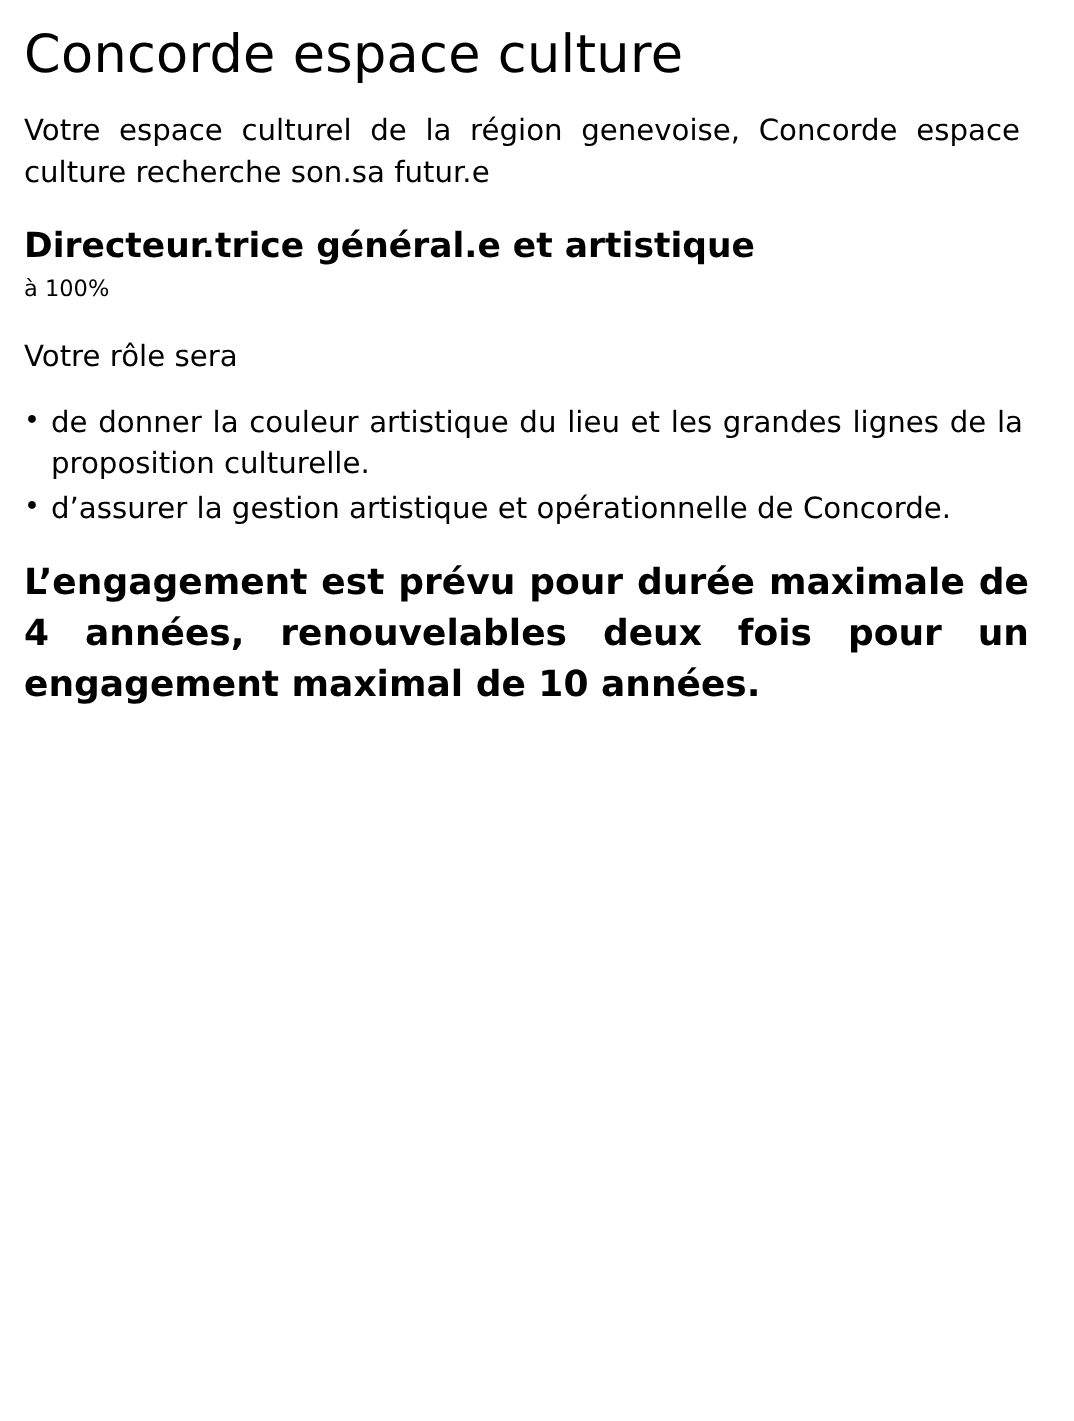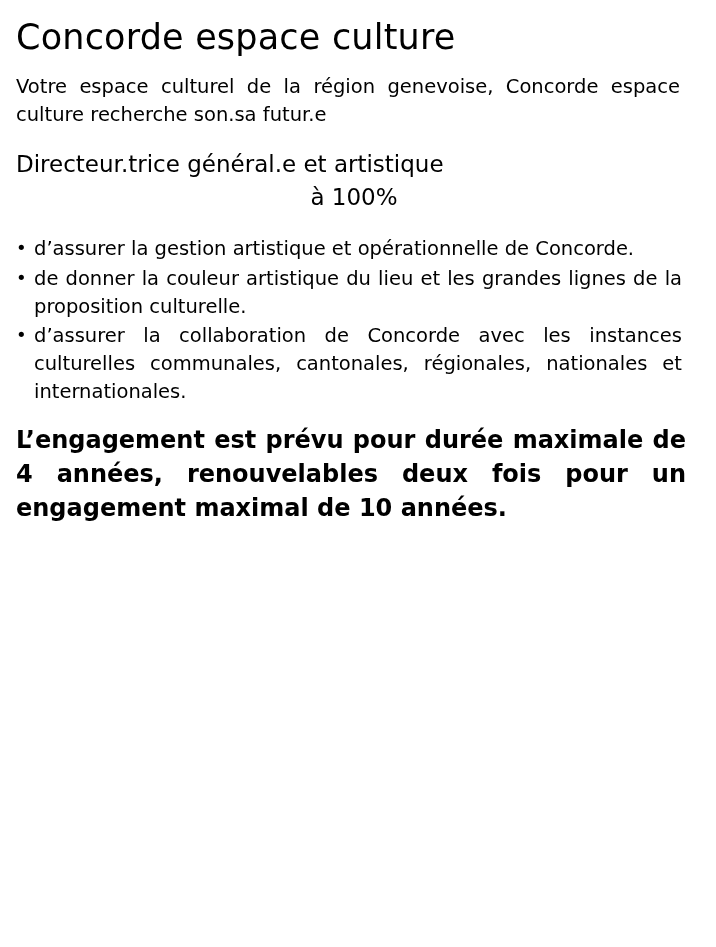--- a/index.html
+++ b/index.html
@@ -33,29 +33,28 @@
   .intro {
     font-size: 19.5px;
     line-height: 1.42;
     text-align: justify;
     text-justify: inter-word;
     margin: 0 0 22px 0;
     padding-right: 12px;
   }
   .role-heading {
     font-size: 23px;
-    font-weight: normal;
+    font-weight: bold;
     line-height: 1.2;
     margin: 0 0 4px 0;
   }
   .role-rate {
-    font-size: 23px;
+    font-size: 15px;
     line-height: 1.35;
     margin: 0 0 22px 0;
-    text-align: center;
   }
   .lead {
     font-size: 19.5px;
     line-height: 1.4;
     margin: 0 0 16px 0;
   }
   ul.duties {
     list-style: none;
     margin: 0 0 18px 0;
     padding: 0;
@@ -109,30 +108,28 @@
 <div class="page">
 
   <h1 class="doc-title">Concorde espace culture</h1>
 
   <p class="intro justify-last-left">Votre espace culturel de la région genevoise, Concorde espace culture recherche son.sa futur.e</p>
 
   <h2 class="role-heading">Directeur.trice général.e et artistique</h2>
 
   <p class="role-rate">à 100%</p>
 
+  <p class="lead">Votre rôle sera</p>
 
   <ul class="duties">
-    <li>
-      <span class="justify-last-left">d’assurer la gestion artistique et opérationnelle de Concorde.</span>
-    </li>
     <li>
       <span class="justify-last-left">de donner la couleur artistique du lieu et les grandes lignes de la proposition culturelle.</span>
     </li>
     <li>
-      <span class="justify-last-left">d’assurer la collaboration de Concorde avec les instances culturelles communales, cantonales, régionales, nationales et internationales.</span>
+      <span class="justify-last-left">d’assurer la gestion artistique et opérationnelle de Concorde.</span>
     </li>
   </ul>
 
   <p class="para justify-last-left">L’engagement est prévu pour durée maximale de 4 années, renouvelables deux fois pour un engagement maximal de 10 années.</p>
 
 
 
 </div>
 
 </body></html>

